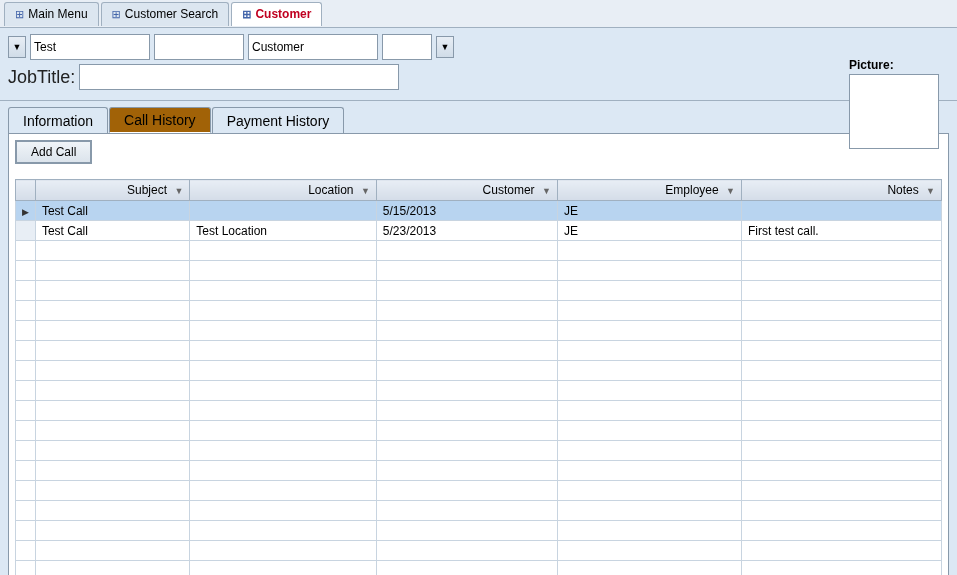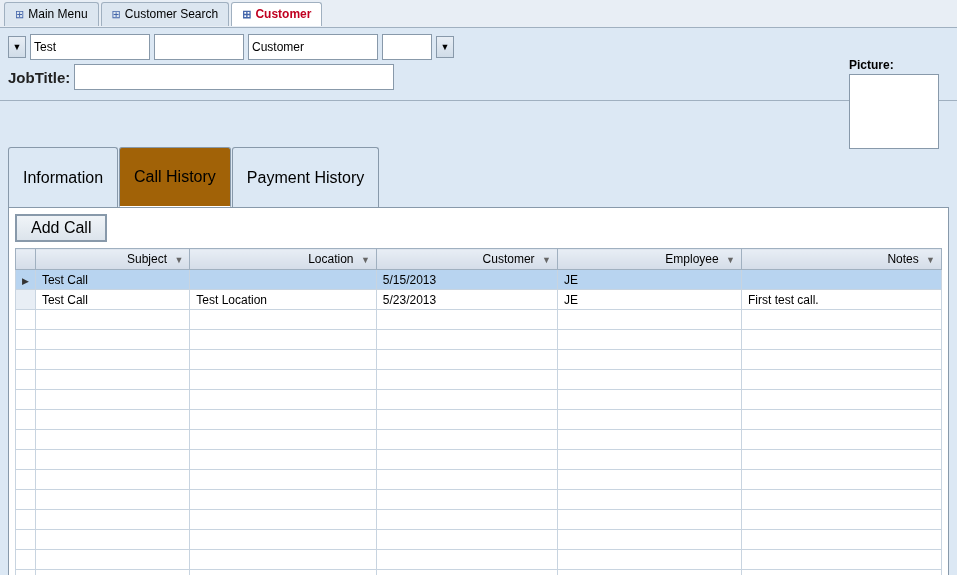--- a/index.html
+++ b/index.html
@@ -65,22 +65,22 @@
       height: 22px;
       border: 1px solid #8899aa;
       background: linear-gradient(to bottom, #e8eef5, #d0dce8);
       cursor: pointer;
       font-size: 9px;
       display: flex;
       align-items: center;
       justify-content: center;
     }
     .field-label {
-      font-size: 15px;
-      font-weight: bold;
+      font-size: 18px;
+      font-weight: normal;
       color: #222;
     }
     .first-name-input { width: 120px; }
     .customer-type-select { width: 130px; }
     .job-title-input { width: 320px; }
 
     
     .picture-section {
       position: absolute;
       right: 8px;
@@ -106,29 +106,28 @@
     }
 
     
     .tabs-bar {
       display: flex;
       padding: 6px 8px 0 8px;
       gap: 0;
       background: #dce8f4;
     }
     .tab-btn {
-      padding: 20px 14px;
+      padding: 4px 14px;
       border: 1px solid #8899aa;
       background: #dce8f4;
       cursor: pointer;
-      font-size: 16px;
+      font-size: 14px;
       border-bottom: none;
       margin-right: 1px;
       border-radius: 3px 3px 0 0;
-      margin-top: 40px;
     }
     .tab-btn.active {
       background: #a16207;
       border-bottom: 1px solid white;
       position: relative;
       z-index: 2;
     }
 
     
     .tab-content {
@@ -137,22 +136,22 @@
       margin: 0 8px 4px 8px;
       padding: 6px;
     }
 
     
     .add-call-btn {
       padding: 3px 14px;
       border: 2px solid #8899aa;
       background: linear-gradient(to bottom, #f0f4f8, #dce4ec);
       cursor: pointer;
-      font-size: 16px;
-      margin-bottom: 6px;
+      font-size: 12px;
+      margin-bottom: 15px;
       font-weight: normal;
     }
 
     
     .data-grid {
       width: 100%;
       border-collapse: collapse;
       font-size: 12px;
     }
     .data-grid th {

